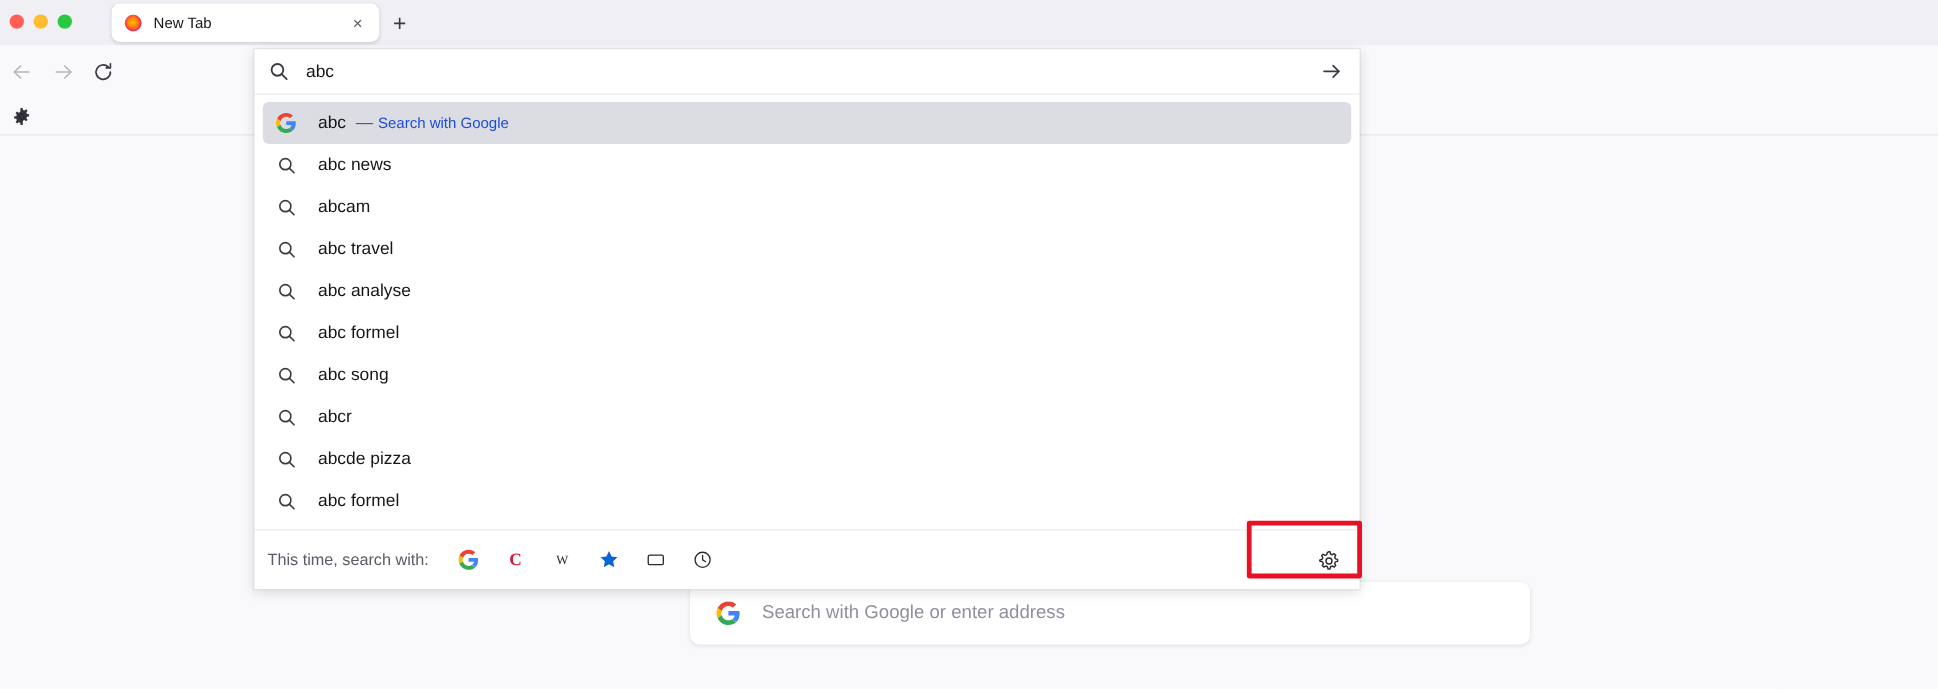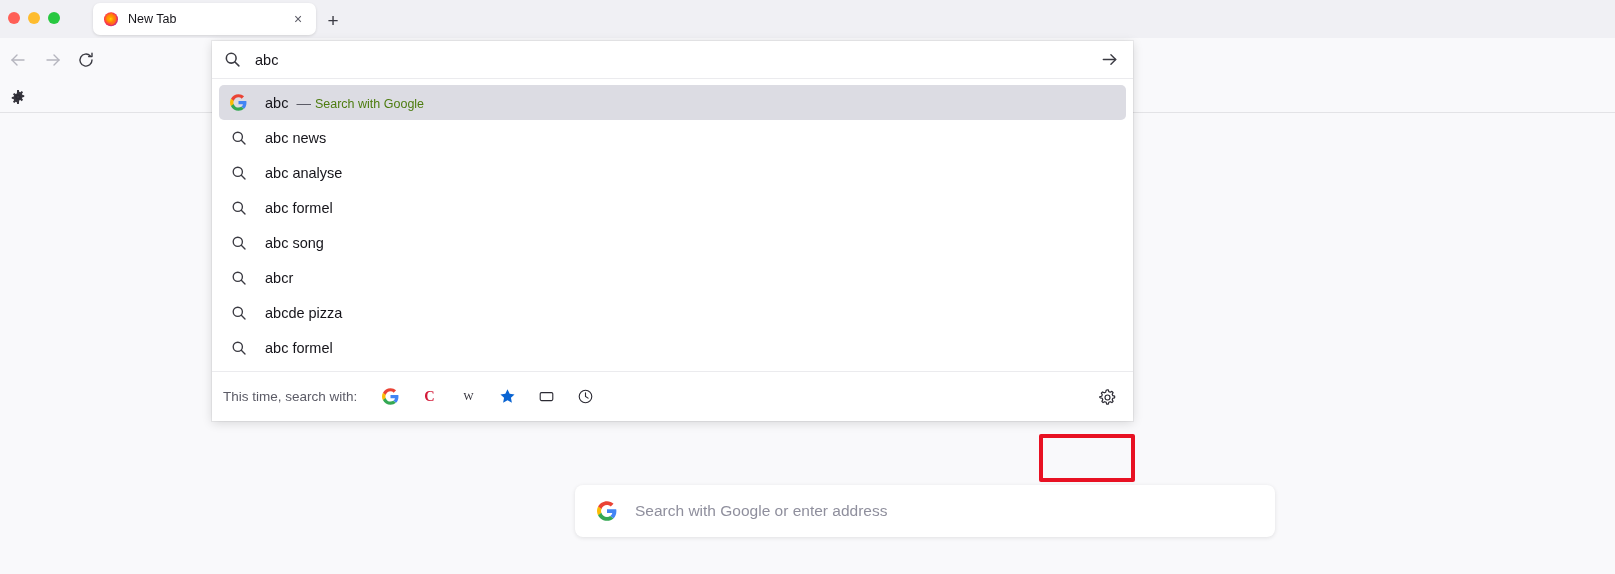--- a/index.html
+++ b/index.html
@@ -122,21 +122,21 @@
     margin: 0 7px; padding-left: 11px; border-radius: 5px;
   }
   .result-row.selected { background: #dcdce3; }
   .result-row .r-icon {
     width: 17px; height: 17px; flex: 0 0 17px; margin-right: 18px;
     display: flex; align-items: center; justify-content: center; color: #3a3a42;
   }
   .result-row .r-text { font-size: 14.5px; color: #15141a; white-space: nowrap; }
   .result-row .r-text b { font-weight: 400; }
   .result-row .r-sep { color: #5b5b66; font-weight: 400; }
-  .result-row .r-tail { color: #4d7c0f; font-size: 12.5px; }
+  .result-row .r-tail { color: #1d4ed8; font-size: 12.5px; }
 
   
   .oneoff {
     position: relative; margin-top: 6px; height: 50px;
     border-top: 1px solid #ebebee;
     display: flex; align-items: center; padding-left: 11px;
   }
   .oneoff-label { font-size: 13.5px; color: #5b5b66; margin-right: 14px; }
   .oneoff-icons { display: flex; align-items: center; gap: 0px; }
   .oneoff-btn {
@@ -289,20 +289,38 @@
           </span>
           <span class="r-text">abc&nbsp;<b>news</b></span>
         </div>
         <div class="result-row">
           <span class="r-icon">
             <svg width="16" height="16" viewBox="0 0 16 16" fill="none" stroke="#3a3a42" stroke-width="1.35" stroke-linecap="round">
   <circle cx="6.8" cy="6.8" r="4.6"></circle>
               <path d="M10.3 10.3L14 14"></path>
             </svg>
           </span>
+          <span class="r-text">abc<b>am</b></span>
+        </div>
+        <div class="result-row">
+          <span class="r-icon">
+            <svg width="16" height="16" viewBox="0 0 16 16" fill="none" stroke="#3a3a42" stroke-width="1.35" stroke-linecap="round">
+  <circle cx="6.8" cy="6.8" r="4.6"></circle>
+              <path d="M10.3 10.3L14 14"></path>
+            </svg>
+          </span>
+          <span class="r-text">abc&nbsp;<b>travel</b></span>
+        </div>
+        <div class="result-row">
+          <span class="r-icon">
+            <svg width="16" height="16" viewBox="0 0 16 16" fill="none" stroke="#3a3a42" stroke-width="1.35" stroke-linecap="round">
+  <circle cx="6.8" cy="6.8" r="4.6"></circle>
+              <path d="M10.3 10.3L14 14"></path>
+            </svg>
+          </span>
           <span class="r-text">abc&nbsp;<b>analyse</b></span>
         </div>
         <div class="result-row">
           <span class="r-icon">
             <svg width="16" height="16" viewBox="0 0 16 16" fill="none" stroke="#3a3a42" stroke-width="1.35" stroke-linecap="round">
   <circle cx="6.8" cy="6.8" r="4.6"></circle>
               <path d="M10.3 10.3L14 14"></path>
             </svg>
           </span>
           <span class="r-text">abc&nbsp;<b>formel</b></span>

